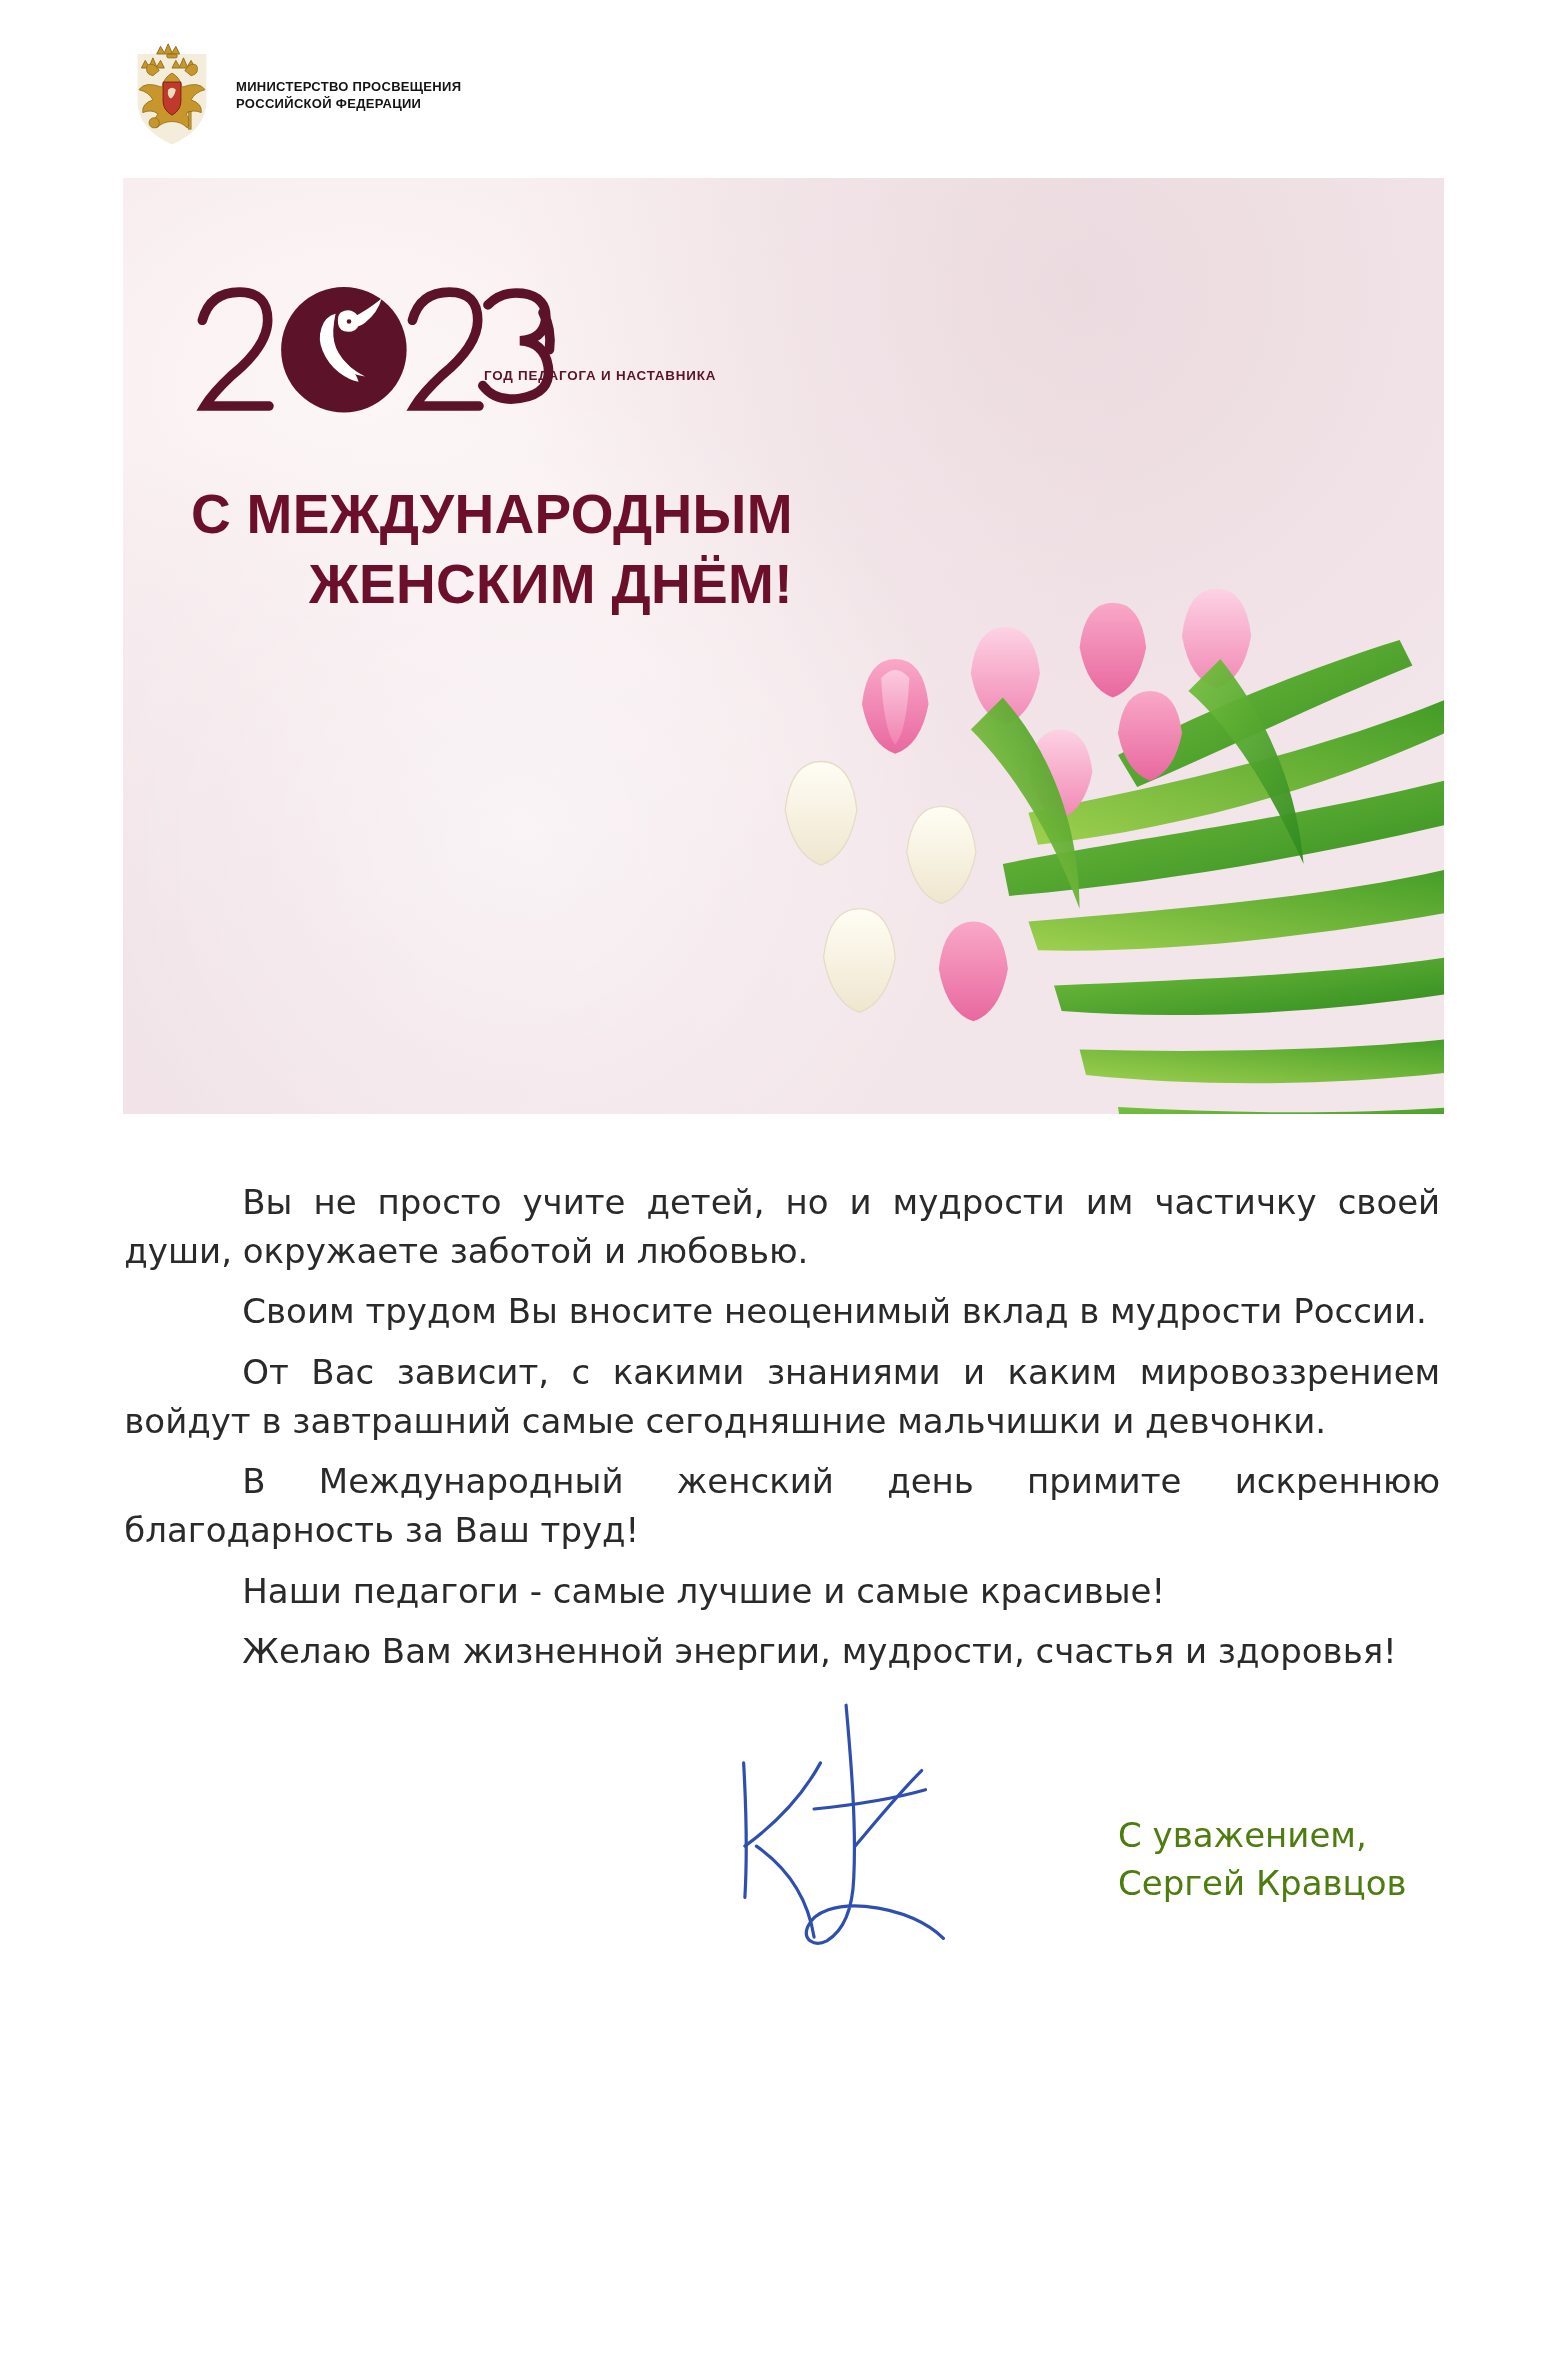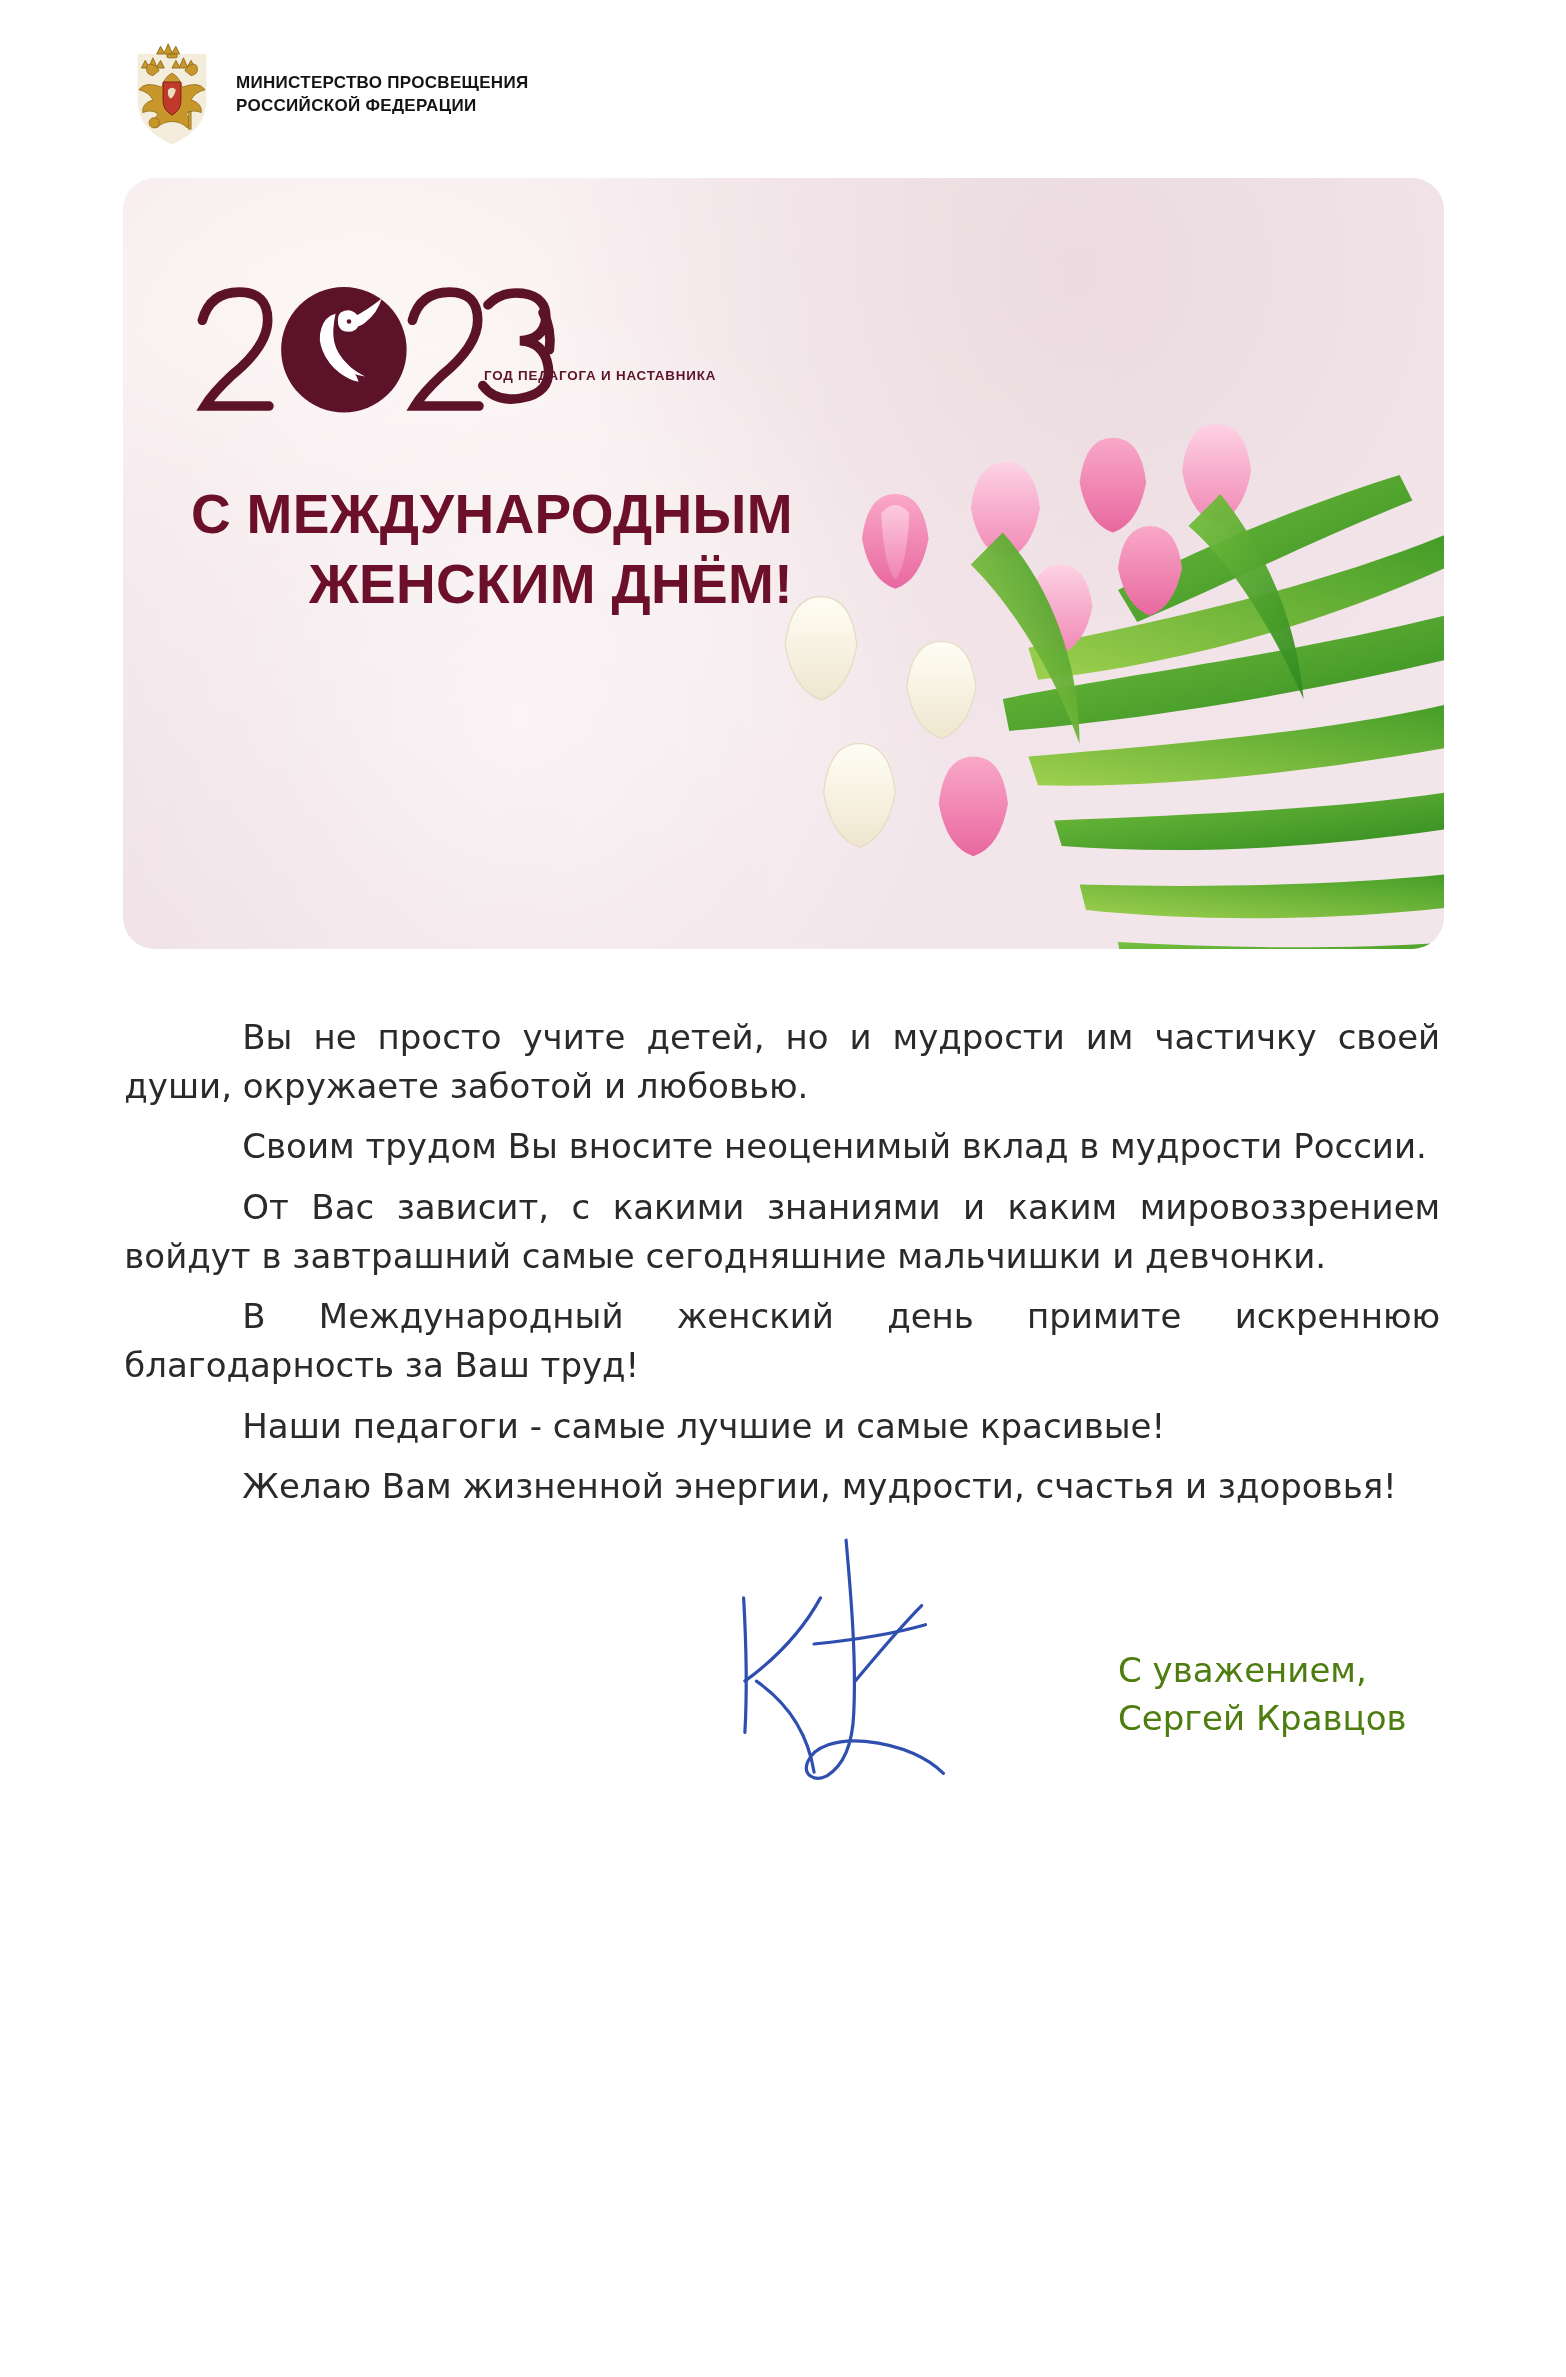--- a/index.html
+++ b/index.html
@@ -25,39 +25,38 @@
   }
   .emblem {
     width: 82px;
     height: 107px;
     flex: 0 0 auto;
     position: relative;
   }
   .ministry-title {
     font-family: "Liberation Sans", sans-serif;
     font-weight: bold;
-    font-size: 17px;
+    font-size: 13px;
     line-height: 1.35;
     letter-spacing: 0.3px;
     color: #141414;
     text-transform: uppercase;
     padding-top: 3.8px;
   }
 
   
   .banner {
     position: relative;
     margin: 31px auto 0 auto;
     width: 1321px;
-    height: 771px;
+    height: 936px;
     overflow: hidden;
     background:
       radial-gradient(ellipse 768px 576px at 18% 22%, #fdf7f7 0%, #f8eef0 45%, #f3e6ea 100%),
       linear-gradient(140deg, #f9f1f2 0%, #f2e5e8 60%, #ece0e4 100%);
-    border-radius: 32px;
   }
   .banner-texture {
     position: absolute;
     inset: 0;
     background:
       radial-gradient(circle at 30% 70%, rgba(255,255,255,0.55) 0%, rgba(255,255,255,0) 40%),
       radial-gradient(circle at 72% 12%, rgba(232,214,219,0.7) 0%, rgba(232,214,219,0) 45%),
       radial-gradient(circle at 12% 88%, rgba(240,226,231,0.8) 0%, rgba(240,226,231,0) 40%);
   }
 

